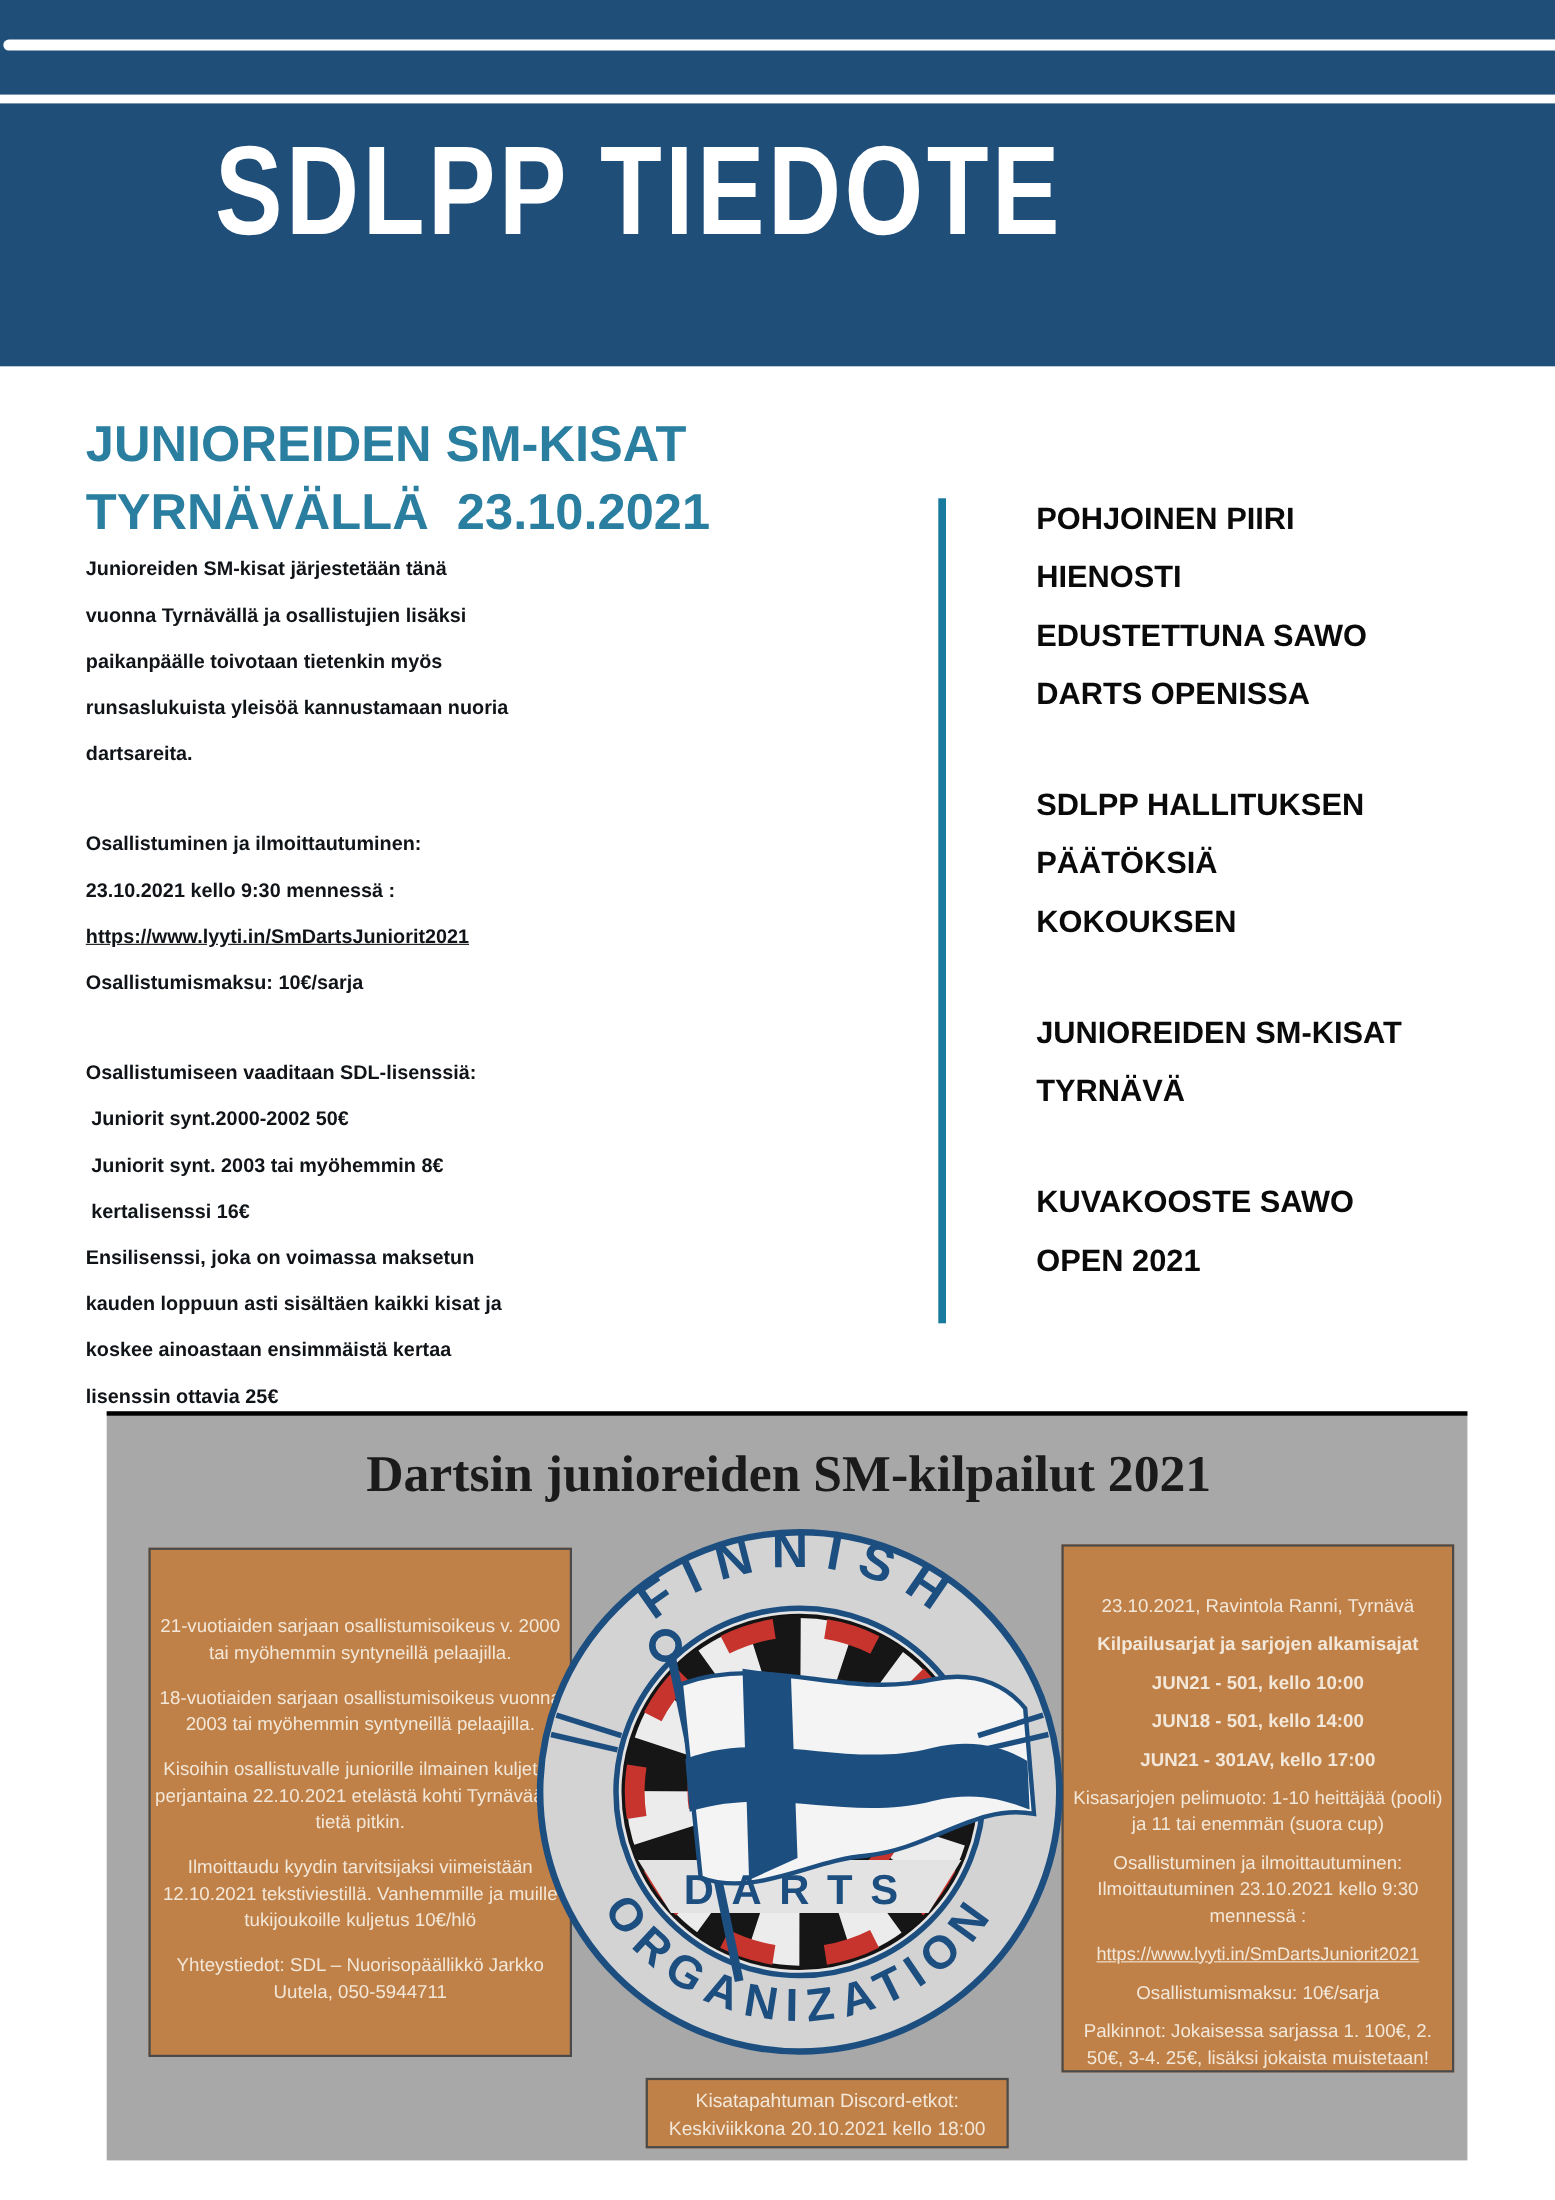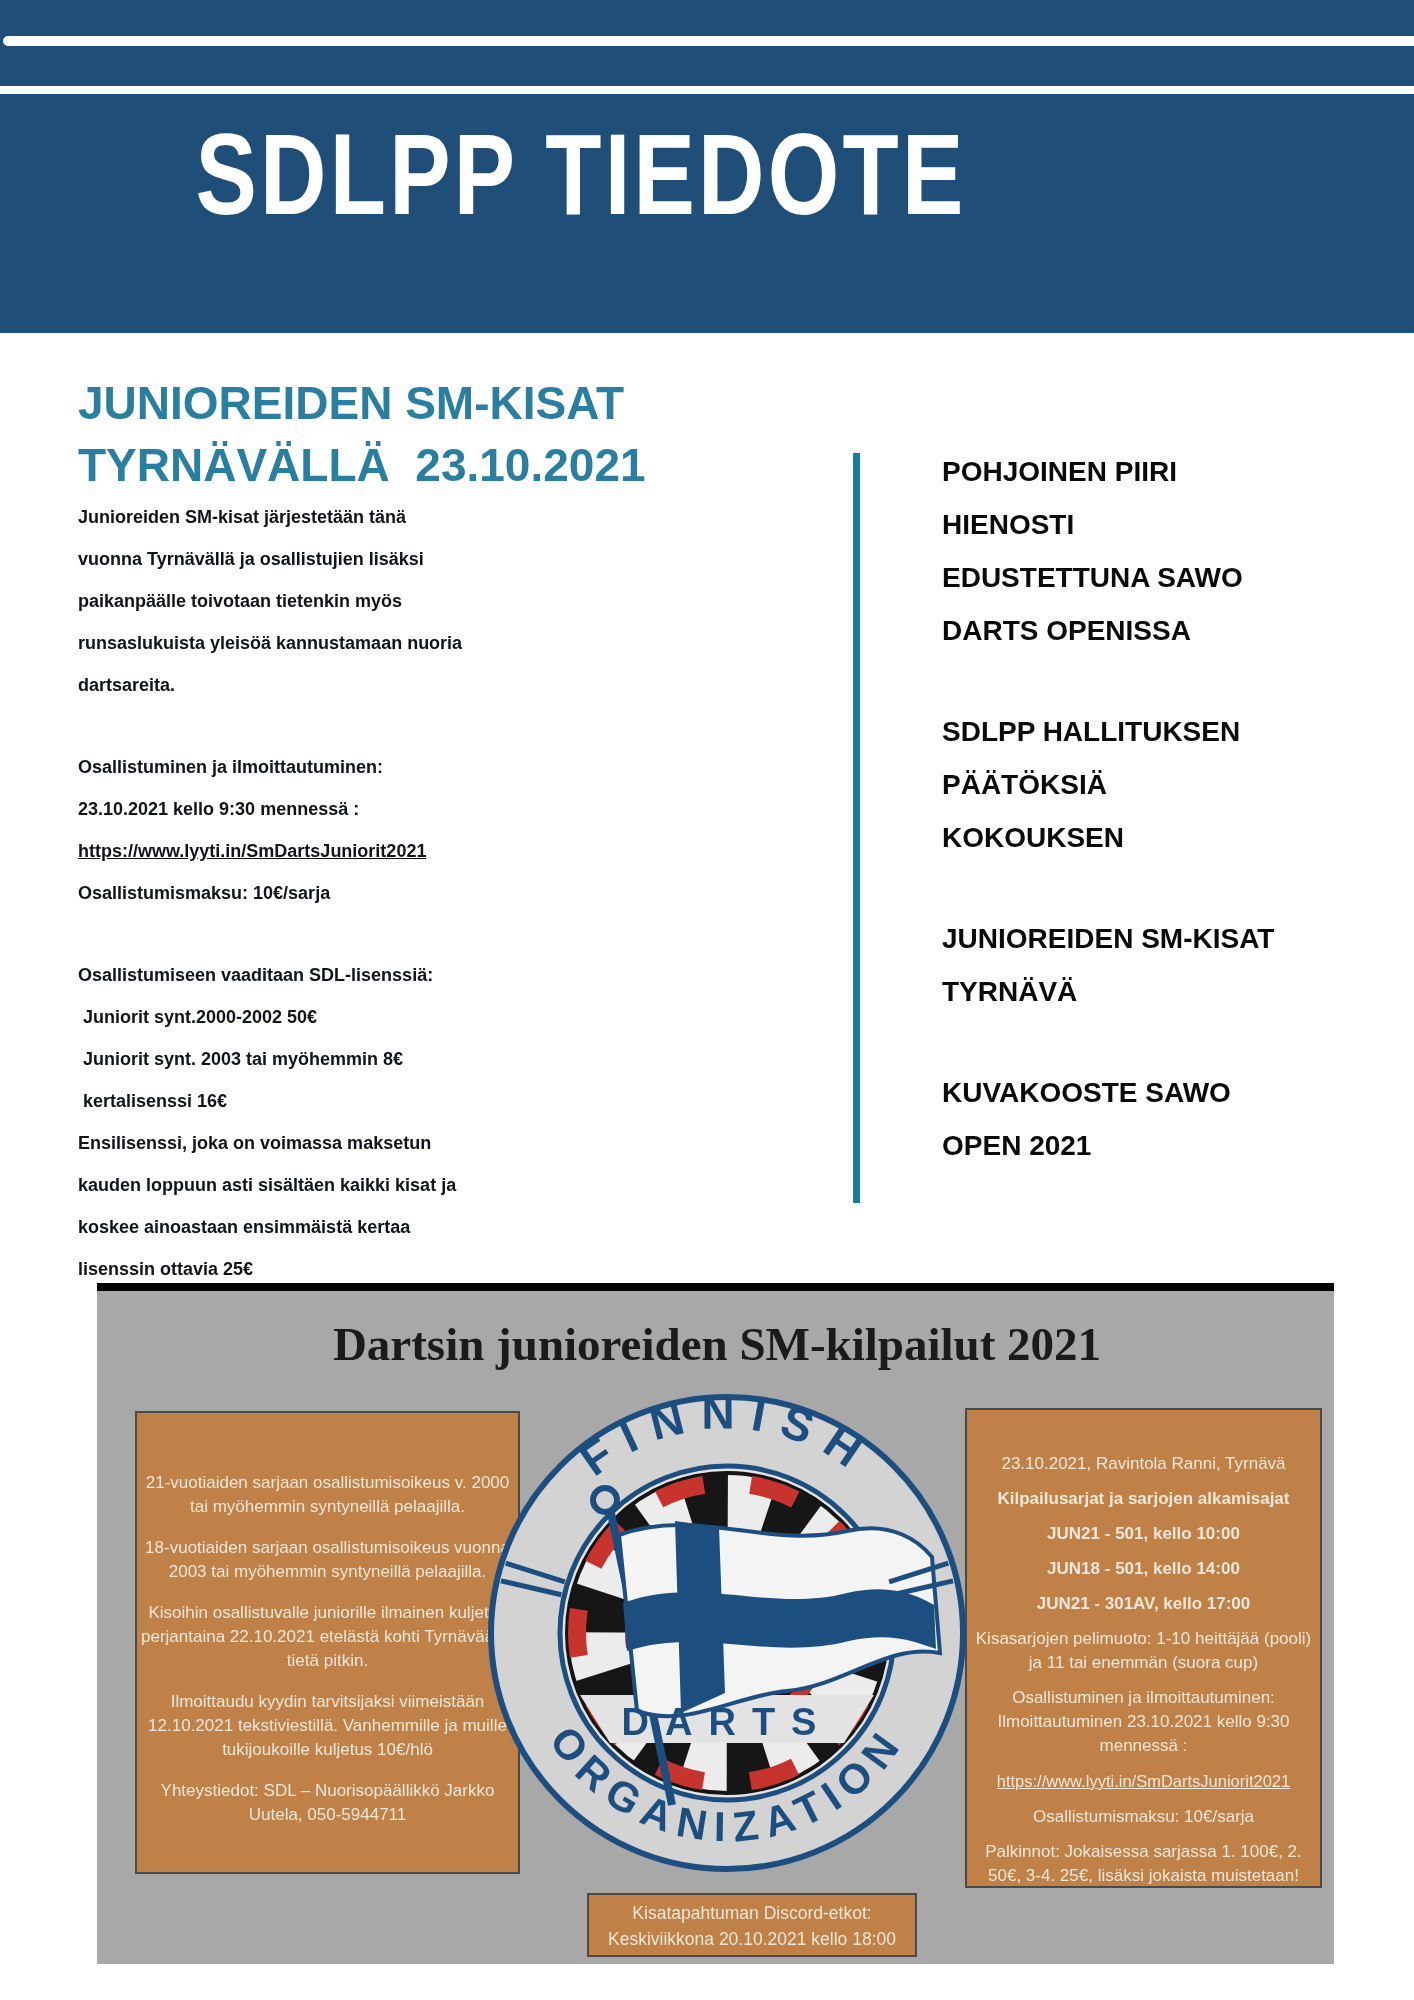--- a/index.html
+++ b/index.html
@@ -27,21 +27,21 @@
   .body-block { font-weight:700; font-size:18px; line-height:42px; color:#101418; }
   .gap40 { height:40px; }
   .article a { color:#101418; text-decoration:underline; }
   
   .side-bar { position:absolute; left:853px; top:453px; width:7px; height:750px; background:#187A9C; }
   .side-items { position:absolute; left:929px; top:445px; width:420px; color:#0a0a0a;margin-left:13px; }
   .side-item { font-weight:700; font-size:28px; line-height:53px; margin-bottom:48px; }
   
   .poster {
     position:absolute; left:97px; top:1283px; width:1237px; height:681px;
-    background:#A8A8A8; border-top:8px solid #000000;
+    background:#A8A8A8; border-top:4px solid #000000;
   }
   .poster-title {
     position:absolute; left:620px; top:26px; transform:translateX(-50%);
     font-family:"Liberation Serif", serif; font-weight:700; font-size:47px; color:#1b1b1b;
     white-space:pre;
   }
   .tan-box {
     position:absolute; background:#C08148; border:2px solid #4a4a4a;
     color:#F2E7D8; text-align:center;
   }

